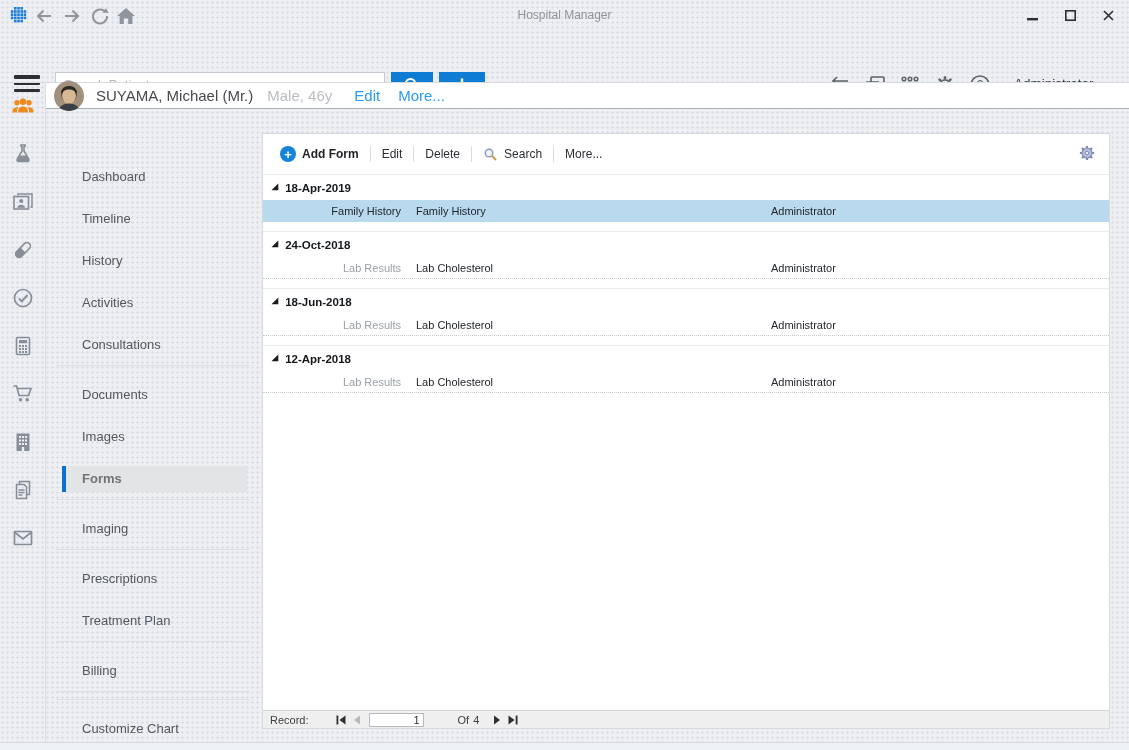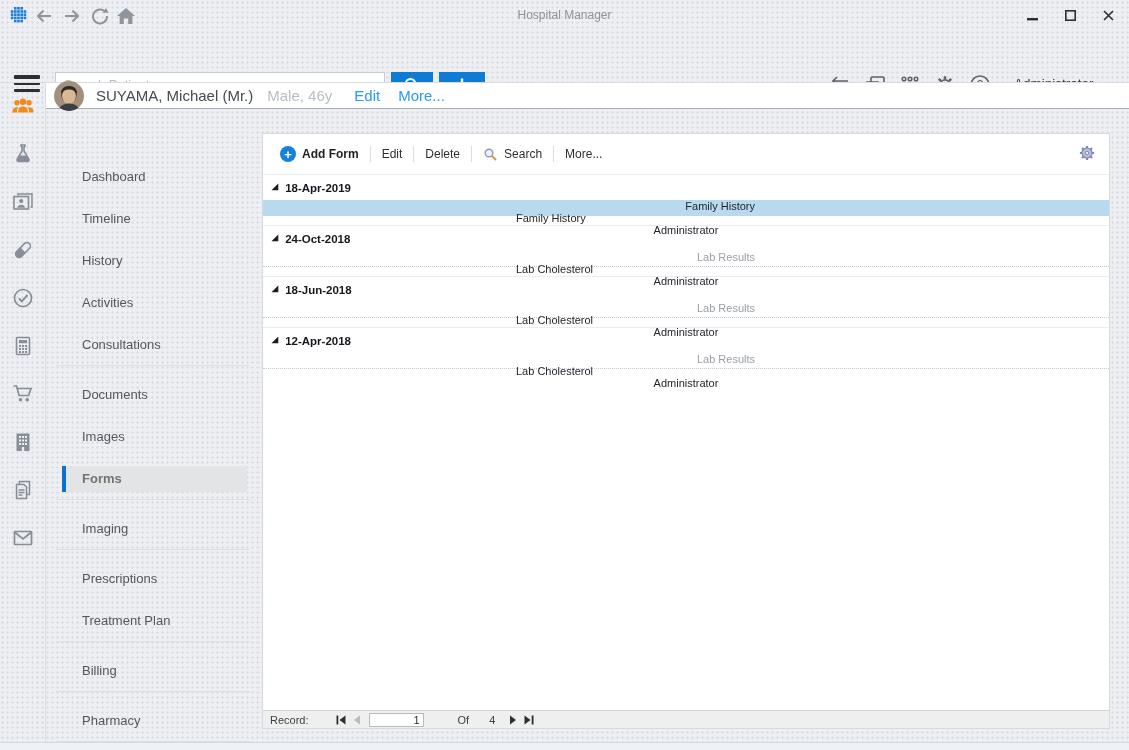--- a/index.html
+++ b/index.html
@@ -59,34 +59,34 @@
   .pt-item { display:flex; align-items:center; gap:6px; padding:0 9px; cursor:pointer; height:24px; }
   .pt-add { font-weight:bold; color:#1d1f22; }
   .add-circle { width:16px; height:16px; border-radius:50%; background:#1584d8; color:#fff; display:flex; align-items:center; justify-content:center; font-size:13px; font-weight:bold; line-height:1; }
   .pt-sep { width:1px; height:16px; background:#d9dce0; margin:0 2px; }
   .panel-gear { position:absolute; right:12px; top:9px; width:20px; height:20px; cursor:pointer; }
 
   
   .grid { position:absolute; top:40px; left:0; right:0; }
   .group-header { height:26px; border-top:1px solid #e9ecf0; display:flex; align-items:center; padding-left:9px; gap:7px; font-size:11.5px; font-weight:bold; color:#15181c; cursor:pointer; }
   .tri { font-size:8px; color:#1a1c1f; line-height:1; transform:translateY(-1px); }
-  .g-row { height:16px; display:flex; align-items:center; border-bottom:1px dotted #c6c9cd; font-size:11px; cursor:pointer;flex-direction:column; }
+  .g-row { height:22px; display:flex; align-items:center; border-bottom:1px dotted #c6c9cd; font-size:11px; cursor:pointer; }
   .g-row .c1 { width:138px; text-align:right; color:#9aa0a7; }
   .g-row .c2 { margin-left:15px; width:355px; color:#23272c; }
   .g-row .c3 { color:#23272c; }
   .g-row.selected { background:#b9d9ef; border-bottom:1px solid transparent; }
   .g-row.selected .c1 { color:#23272c; }
   .g-gap { height:9px; }
 
   
   .record-bar { position:absolute; left:0; right:0; bottom:0; height:18px; background:#efefef; border-top:1px solid #d2d5d9; display:flex; align-items:center; font-size:11px; color:#3c4045; padding-left:7px; }
   .rec-label { margin-right:24px; }
   .rec-btn { width:16px; height:12px; display:flex; align-items:center; justify-content:center; cursor:pointer; }
   .rec-input { width:55px; height:14px; border:1px solid #b6bbc1; font-size:11px; text-align:right; padding:0 3px; margin:0 4px; color:#2b2e33; font-family:"Liberation Sans",sans-serif; }
-  .rec-of { margin:0 20px 0 2px;padding-left:28px; }
+  .rec-of { margin:0 4px 0 2px;padding-left:28px; }
   .rec-total { margin-right:10px; }
 
   .bottom-strip { position:absolute; left:0; right:0; bottom:0; height:8px; background:#eef1f5; border-top:1px solid #d3d8de; }
 </style>
 </head>
 <body>
 
 <div class="window">
 
   <div class="titlebar">
@@ -296,21 +296,20 @@
     <div class="nav-item">Images</div>
     <div class="nav-item active">Forms</div>
     <div class="nav-divider"></div>
     <div class="nav-item">Imaging</div>
     <div class="nav-divider"></div>
     <div class="nav-item">Prescriptions</div>
     <div class="nav-item">Treatment Plan</div>
     <div class="nav-divider"></div>
     <div class="nav-item">Billing</div>
     <div class="nav-divider"></div>
-    <div class="nav-item">Pharmacy</div>
     <div class="nav-divider"></div>
     <div class="nav-item">Customize Chart</div>
   </div>
 
   <div class="panel">
     <div class="panel-toolbar">
       <div class="pt-item pt-add">
         <span class="add-circle">+</span>
         <span>Add Form</span>
       </div>

